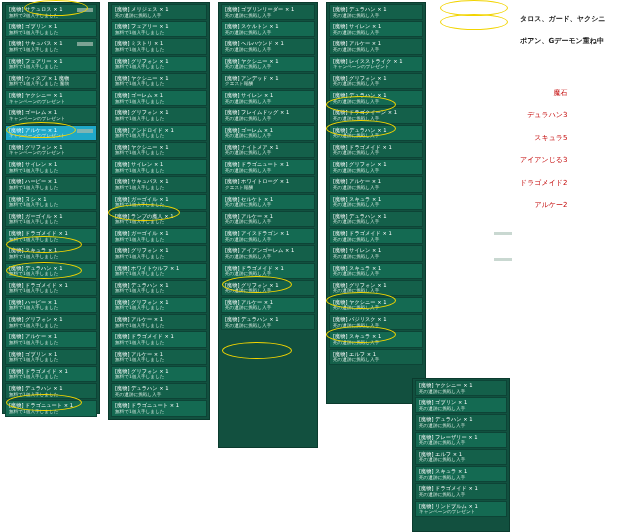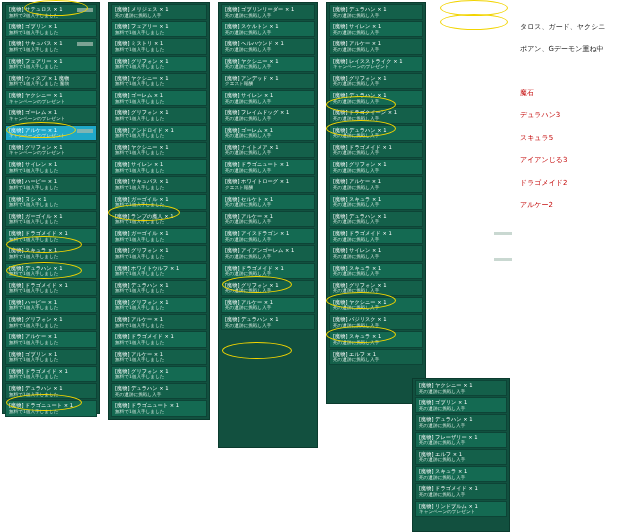--- a/index.html
+++ b/index.html
@@ -463,24 +463,24 @@
     <div class="ellipse" style="left: 222px; top: 276px; width: 68px; height: 15px; border-color: rgb(242, 212, 0);"></div>
     <div class="ellipse" style="left: 222px; top: 342px; width: 68px; height: 15px; border-color: rgb(242, 212, 0);"></div>
     <div class="ellipse" style="left: 326px; top: 96px; width: 68px; height: 15px; border-color: rgb(242, 212, 0);"></div>
     <div class="ellipse" style="left: 326px; top: 120px; width: 68px; height: 15px; border-color: rgb(242, 212, 0);"></div>
     <div class="ellipse" style="left: 326px; top: 292px; width: 68px; height: 15px; border-color: rgb(242, 212, 0);"></div>
     <div class="ellipse" style="left: 326px; top: 326px; width: 68px; height: 15px; border-color: rgb(242, 212, 0);"></div>
     <div class="ellipse" style="left: 440px; top: 0px; width: 66px; height: 14px; border-color: rgb(242, 212, 0);"></div>
     <div class="ellipse" style="left: 440px; top: 14px; width: 66px; height: 14px; border-color: rgb(242, 212, 0);"></div>
     <div class="mark" style="left: 494px; top: 232px; width: 18px;"></div>
     <div class="mark" style="left: 494px; top: 258px; width: 18px;"></div>
-    <div class="note" style="left: 520px; top: 22px; color: rgb(34, 34, 34);">タロス、ガード、ヤクシニ
+    <div class="note" style="left: 520px; top: 14px; color: rgb(34, 34, 34); font-weight: bold;">タロス、ガード、ヤクシニ
 
 ポアン、Gデーモン重ね中</div>
-    <div class="note red" style="left: 520px; top: 88px; color: rgb(194, 0, 0);">魔石
+    <div class="note red" style="left: 520px; top: 88px; color: rgb(194, 0, 0); text-align: right;">魔石
 
 デュラハン3
 
 スキュラ5
 
 アイアンじる3
 
 ドラゴメイド2
 
 アルケー2</div>

